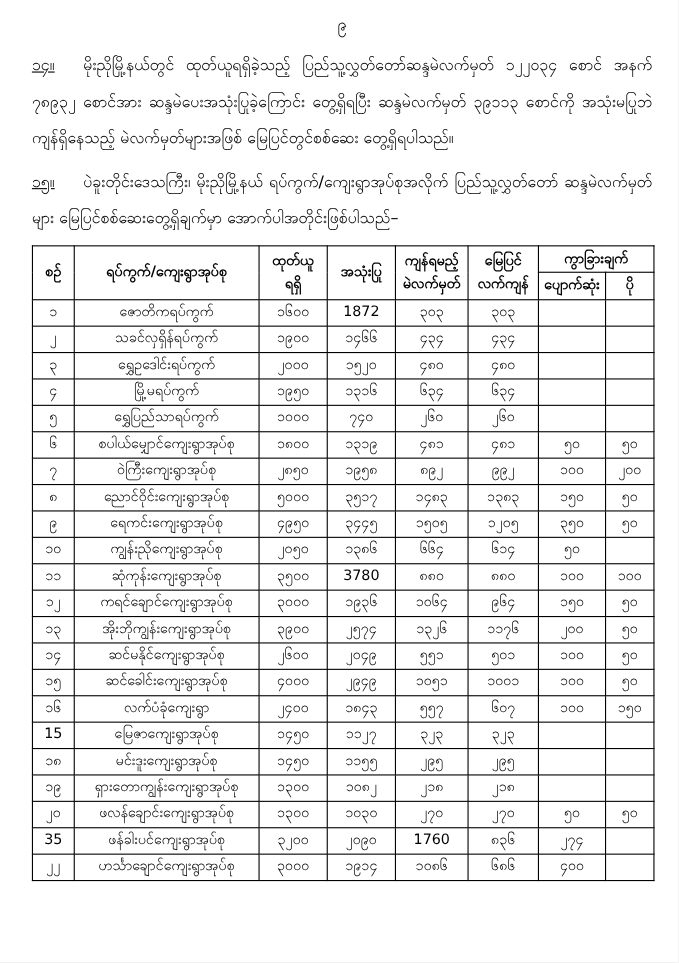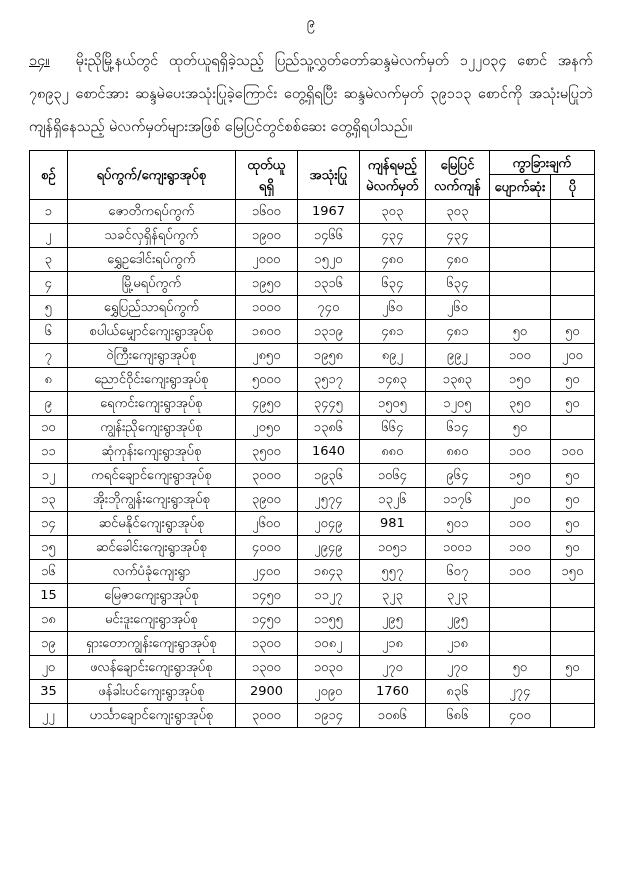--- a/index.html
+++ b/index.html
@@ -59,20 +59,21 @@
 </style>
 </head>
 <body>
 
 <div class="page">
 
   <div class="page-number">၉</div>
 
   <p class="para"><span class="para-num">၁၄။</span><span class="tab-space"></span><span>မိုးညိုမြို့နယ်တွင် ထုတ်ယူရရှိခဲ့သည့် ပြည်သူ့လွှတ်တော်ဆန္ဒမဲလက်မှတ် ၁၂၂၀၃၄ စောင် အနက် ၇၈၉၃၂ စောင်အား ဆန္ဒမဲပေးအသုံးပြုခဲ့ကြောင်း တွေ့ရှိရပြီး ဆန္ဒမဲလက်မှတ် ၃၉၁၁၃ စောင်ကို အသုံးမပြုဘဲကျန်ရှိနေသည့် မဲလက်မှတ်များအဖြစ် မြေပြင်တွင်စစ်ဆေး တွေ့ရှိရပါသည်။</span></p>
 
+  <p class="para"><span class="para-num">၁၅။</span><span class="tab-space"></span><span>ပဲခူးတိုင်းဒေသကြီး၊ မိုးညိုမြို့နယ် ရပ်ကွက်/ကျေးရွာအုပ်စုအလိုက် ပြည်သူ့လွှတ်တော် ဆန္ဒမဲလက်မှတ်များ မြေပြင်စစ်ဆေးတွေ့ရှိချက်မှာ အောက်ပါအတိုင်းဖြစ်ပါသည်–</span></p>
 
   <table class="results">
     <colgroup>
       <col class="c-no">
         <col class="c-name">
         <col class="c-recv">
         <col class="c-used">
       <col class="c-rem">
         <col class="c-gnd">
         <col class="c-lost">
@@ -91,21 +92,21 @@
       <tr>
         <th>ပျောက်ဆုံး</th>
         <th>ပို</th>
       </tr>
     </thead>
     <tbody>
         <tr>
           <td>၁</td>
           <td class="name-cell">ဇောတိကရပ်ကွက်</td>
           <td>၁၆၀၀</td>
-          <td>1967</td>
+          <td>1872</td>
           <td>၃၀၃</td>
           <td>၃၀၃</td>
           <td></td>
           <td></td>
         </tr>
         <tr>
           <td>၂</td>
           <td class="name-cell">သခင်လှရှိန်ရပ်ကွက်</td>
           <td>၁၉၀၀</td>
           <td>၁၄၆၆</td>
@@ -191,21 +192,21 @@
           <td>၁၃၈၆</td>
           <td>၆၆၄</td>
           <td>၆၁၄</td>
           <td>၅၀</td>
           <td></td>
         </tr>
         <tr>
           <td>၁၁</td>
           <td class="name-cell">ဆုံကုန်းကျေးရွာအုပ်စု</td>
           <td>၃၅၀၀</td>
-          <td>1640</td>
+          <td>3780</td>
           <td>၈၈၀</td>
           <td>၈၈၀</td>
           <td>၁၀၀</td>
           <td>၁၀၀</td>
         </tr>
         <tr>
           <td>၁၂</td>
           <td class="name-cell">ကရင်ချောင်ကျေးရွာအုပ်စု</td>
           <td>၃၀၀၀</td>
           <td>၁၉၃၆</td>
@@ -222,21 +223,21 @@
           <td>၁၃၂၆</td>
           <td>၁၁၇၆</td>
           <td>၂၀၀</td>
           <td>၅၀</td>
         </tr>
         <tr>
           <td>၁၄</td>
           <td class="name-cell">ဆင်မနိုင်ကျေးရွာအုပ်စု</td>
           <td>၂၆၀၀</td>
           <td>၂၀၄၉</td>
-          <td>981</td>
+          <td>၅၅၁</td>
           <td>၅၀၁</td>
           <td>၁၀၀</td>
           <td>၅၀</td>
         </tr>
         <tr>
           <td>၁၅</td>
           <td class="name-cell">ဆင်ခေါင်းကျေးရွာအုပ်စု</td>
           <td>၄၀၀၀</td>
           <td>၂၉၄၉</td>
           <td>၁၀၅၁</td>
@@ -290,21 +291,21 @@
           <td>၁၃၀၀</td>
           <td>၁၀၃၀</td>
           <td>၂၇၀</td>
           <td>၂၇၀</td>
           <td>၅၀</td>
           <td>၅၀</td>
         </tr>
         <tr>
           <td>35</td>
           <td class="name-cell">ဖန်ခါးပင်ကျေးရွာအုပ်စု</td>
-          <td>2900</td>
+          <td>၃၂၀၀</td>
           <td>၂၀၉၀</td>
           <td>1760</td>
           <td>၈၃၆</td>
           <td>၂၇၄</td>
           <td></td>
         </tr>
         <tr>
           <td>၂၂</td>
           <td class="name-cell">ဟင်္သာချောင်ကျေးရွာအုပ်စု</td>
           <td>၃၀၀၀</td>

